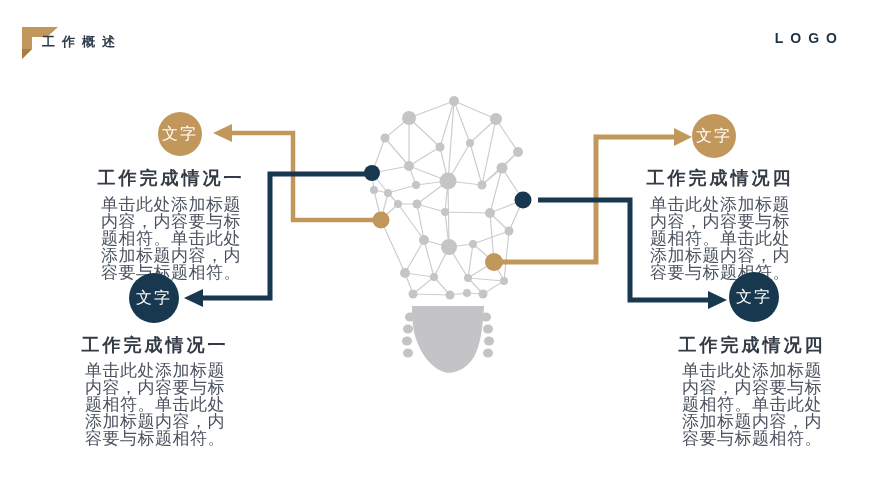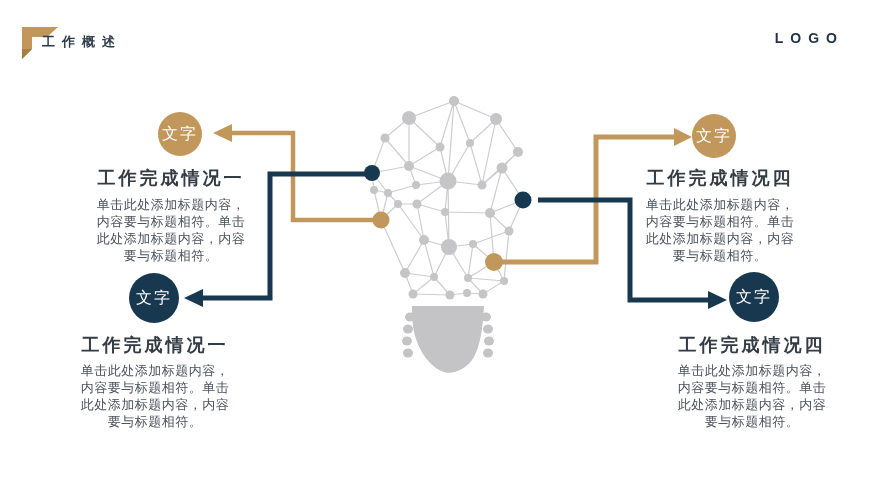--- a/index.html
+++ b/index.html
@@ -31,21 +31,21 @@
   }
   .badge.gold{width:44px;height:44px;background:#c2975c;}
   .badge.navy{width:50px;height:50px;background:#17384e;}
   .section h3{
     position:absolute;left:0;width:190px;margin:0;
     text-align:center;font-size:18px;font-weight:700;
     letter-spacing:3px;color:#333b44;
   }
   .section p{
     position:absolute;left:20px;width:150px;margin:0;
-    text-align:center;font-size:13px;line-height:17px;
+    text-align:center;font-size:17px;line-height:17px;
     letter-spacing:0.5px;color:#4a525e;
   }
   .s1 .badge{left:82px;top:0;}
   .s1 h3{top:54px;}
   .s1 p{top:84px;}
   .s2 .badge{left:67px;top:2px;}
   .s2 h3{top:54px;}
   .s2 p{top:84px;}
   .s3 .badge{left:69px;top:3px;}
   .s3 h3{top:63px;}

